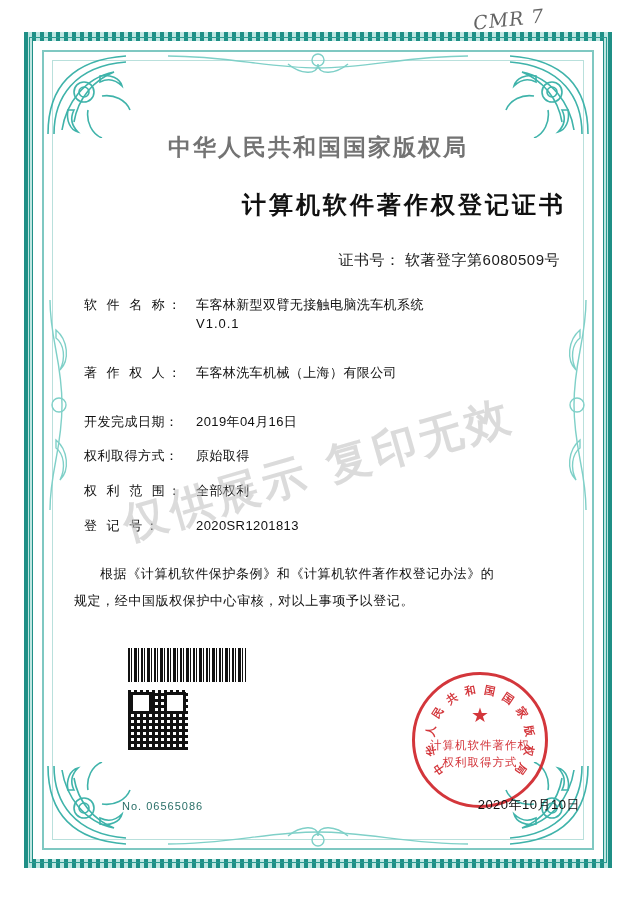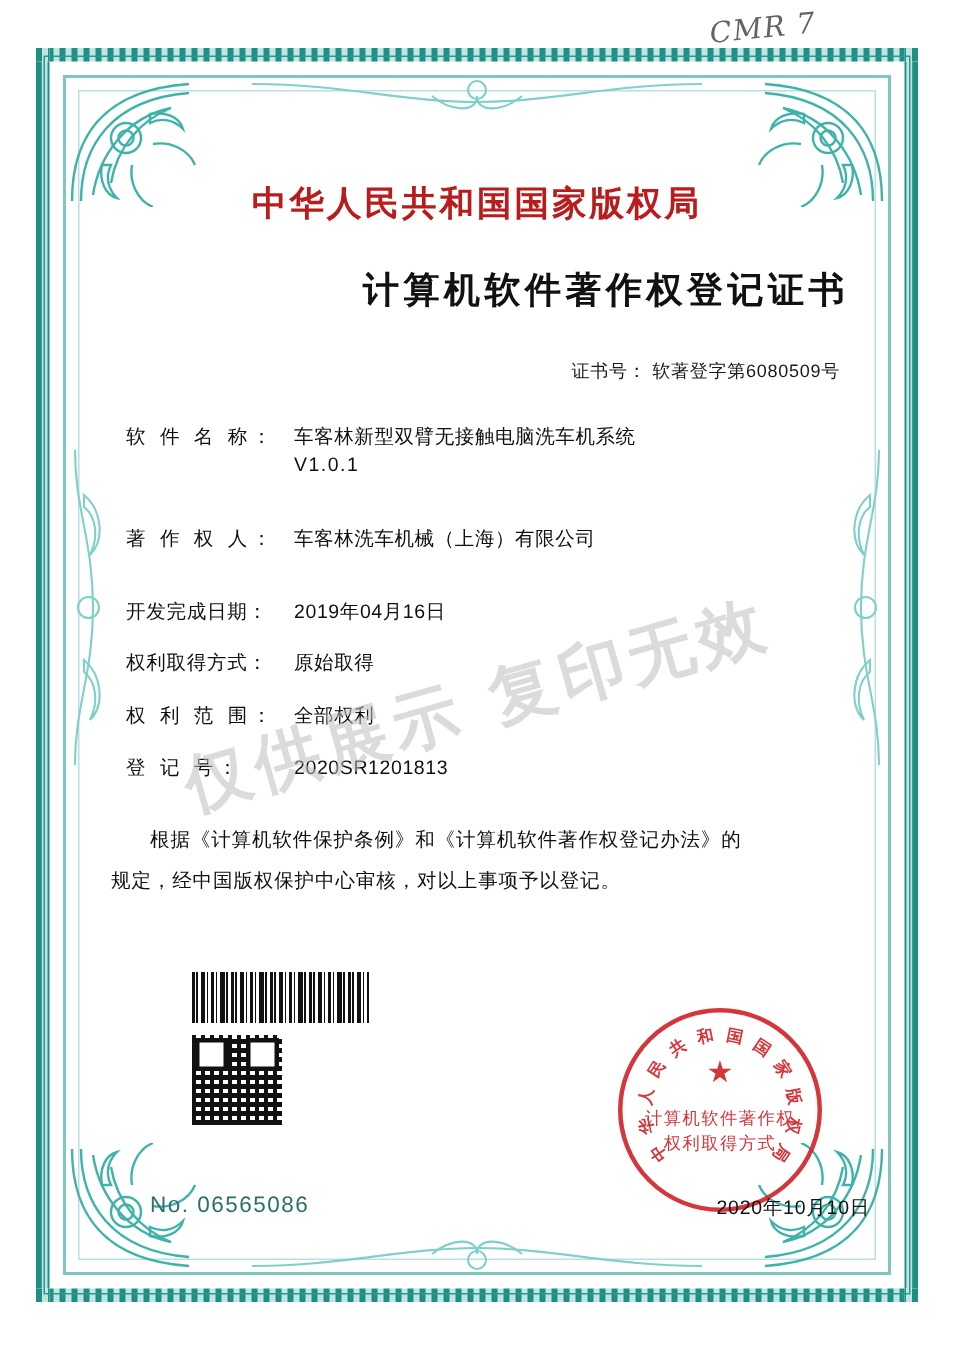--- a/index.html
+++ b/index.html
@@ -110,39 +110,39 @@
     top: 96px;
     width: 496px;
     height: 714px;
   }
 
   .issuer {
     text-align: center;
     font-family: Liberation Mono, monospace;
     font-size: 23px;
     font-weight: bold;
-    color: #b91c1c;
+    color: #737373;
     letter-spacing: 2px;
-    margin-top: 24px;
+    margin-top: 36px;
   }
   .doc-title {
     text-align: right;
     font-family: "DejaVu Serif", serif;
     font-size: 24px;
     font-weight: bold;
     color: #111;
     letter-spacing: 3px;
     margin-top: 26px;
   }
 
   .cert-no {
     margin-top: 30px;
     text-align: right;
     padding-right: 6px;
-    font-size: 12px;
+    font-size: 15px;
     color: #1a1a1a;
     letter-spacing: .5px;
   }
 
   
   .fields {
     margin-top: 26px;
     padding-left: 14px;
   }
   .field-row {
@@ -236,23 +236,23 @@
     position:absolute;
     width:16px;height:16px;
     border:3px solid #111;
     background:#fff;
   }
   .qr::before { left:2px; top:2px; }
   .qr::after  { right:2px; top:2px; }
 
   .serial {
     position: absolute;
-    left: 100px;
+    left: 122px;
     bottom: 88px;
-    font-size: 15px;
+    font-size: 11px;
     color: #2a6f68;
     letter-spacing: 1px;
   }
 
   
   .seal {
     position: absolute;
     right: 88px;
     bottom: 92px;
     width: 136px;

